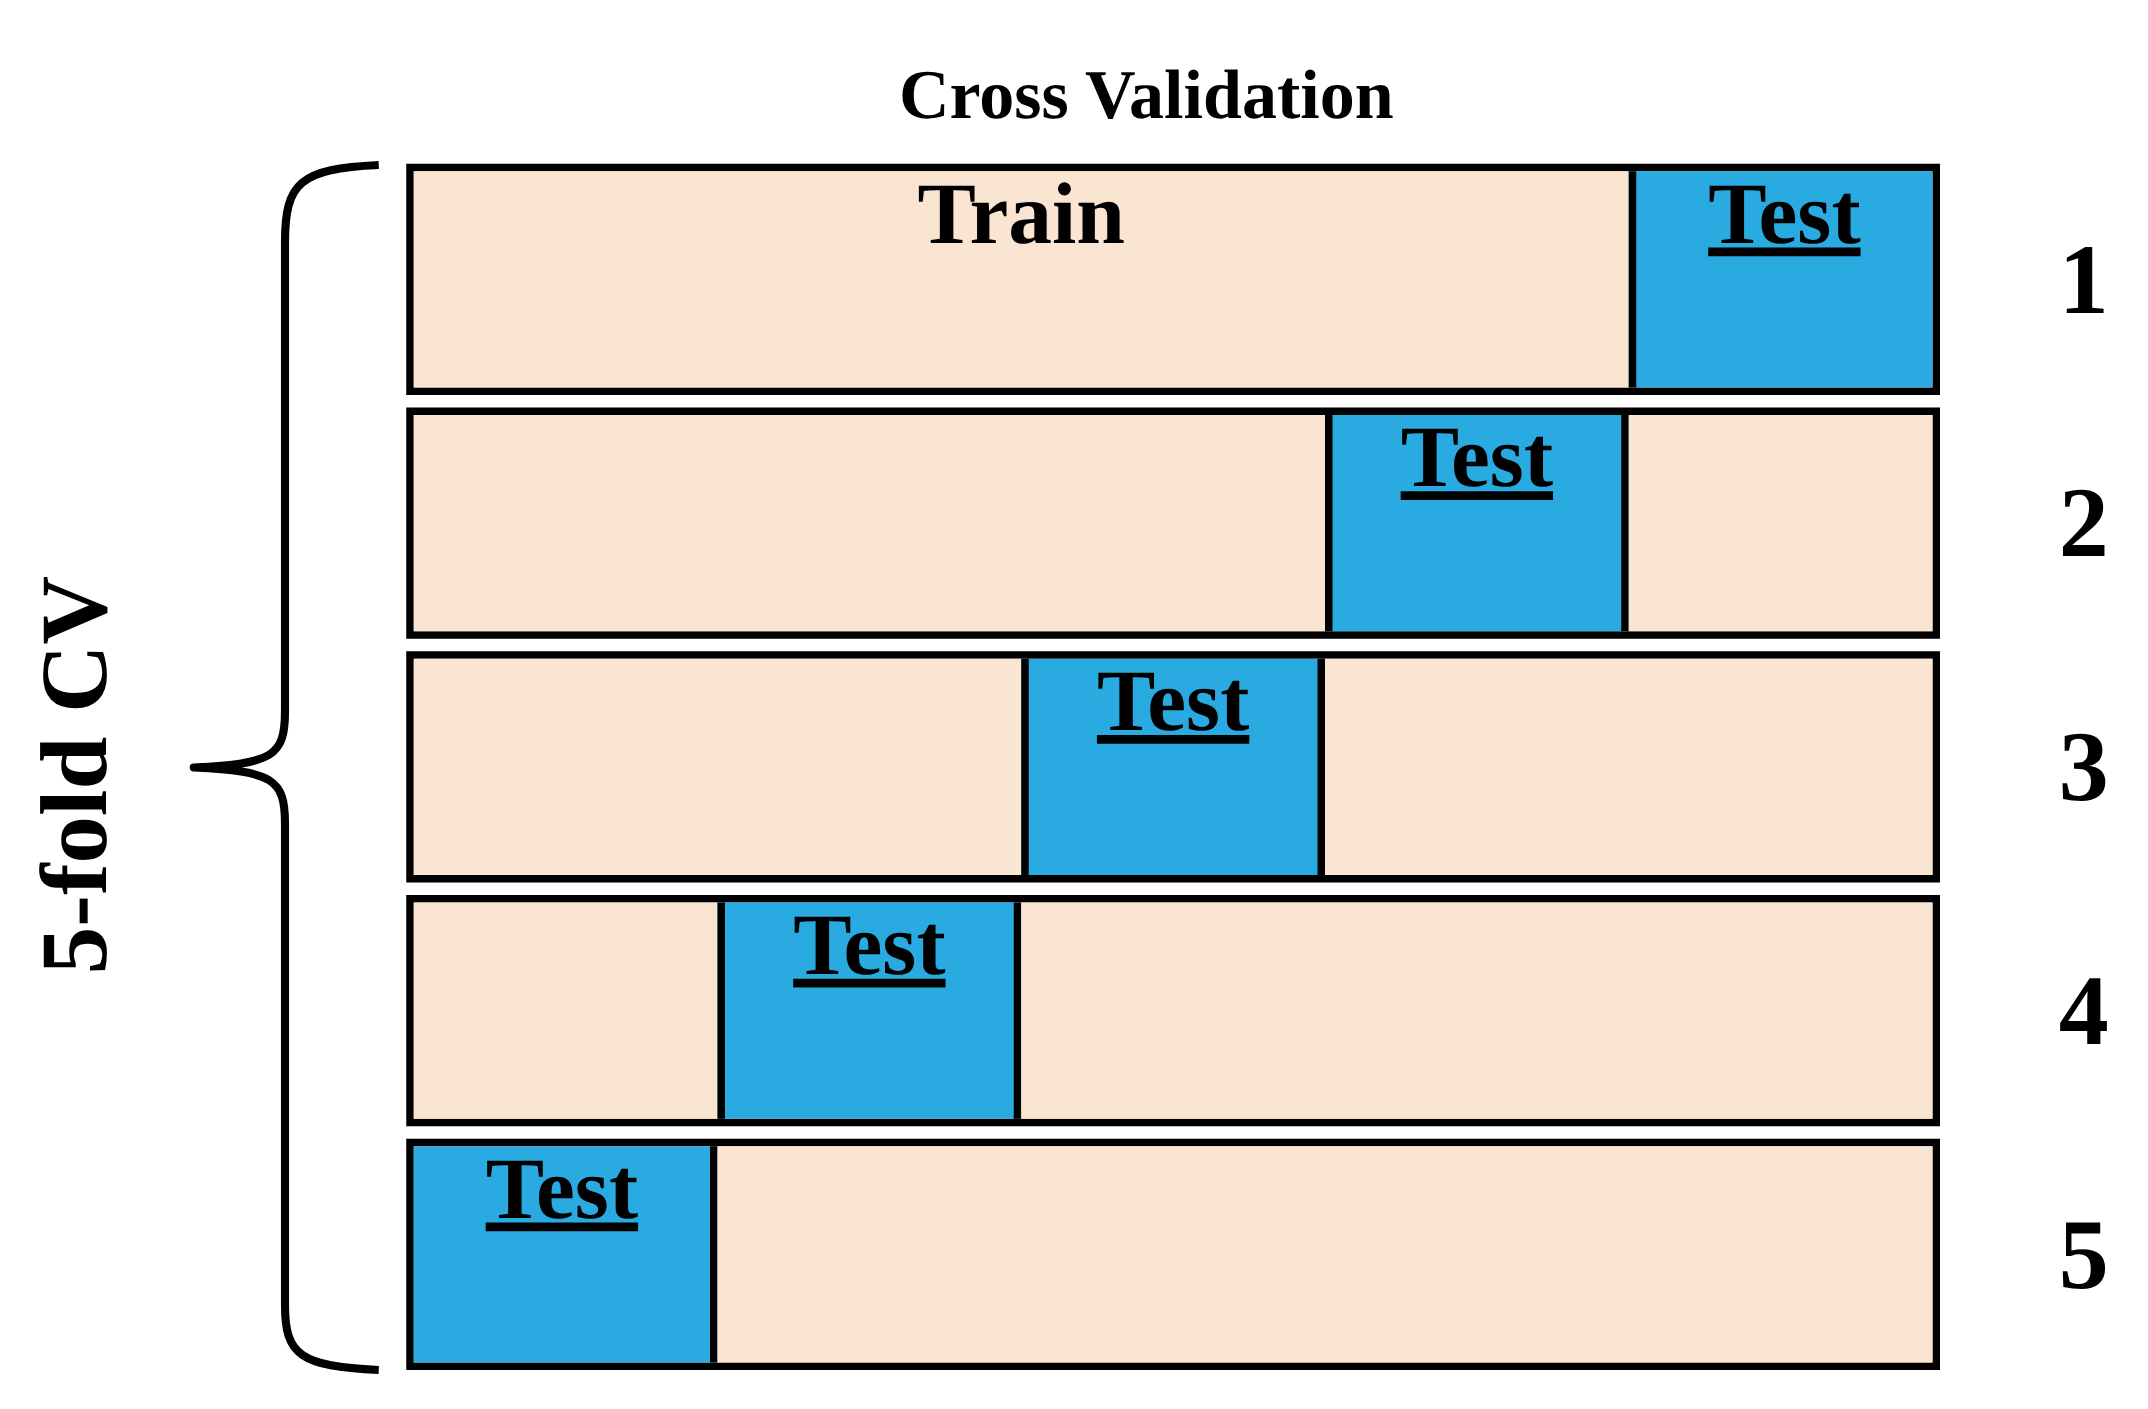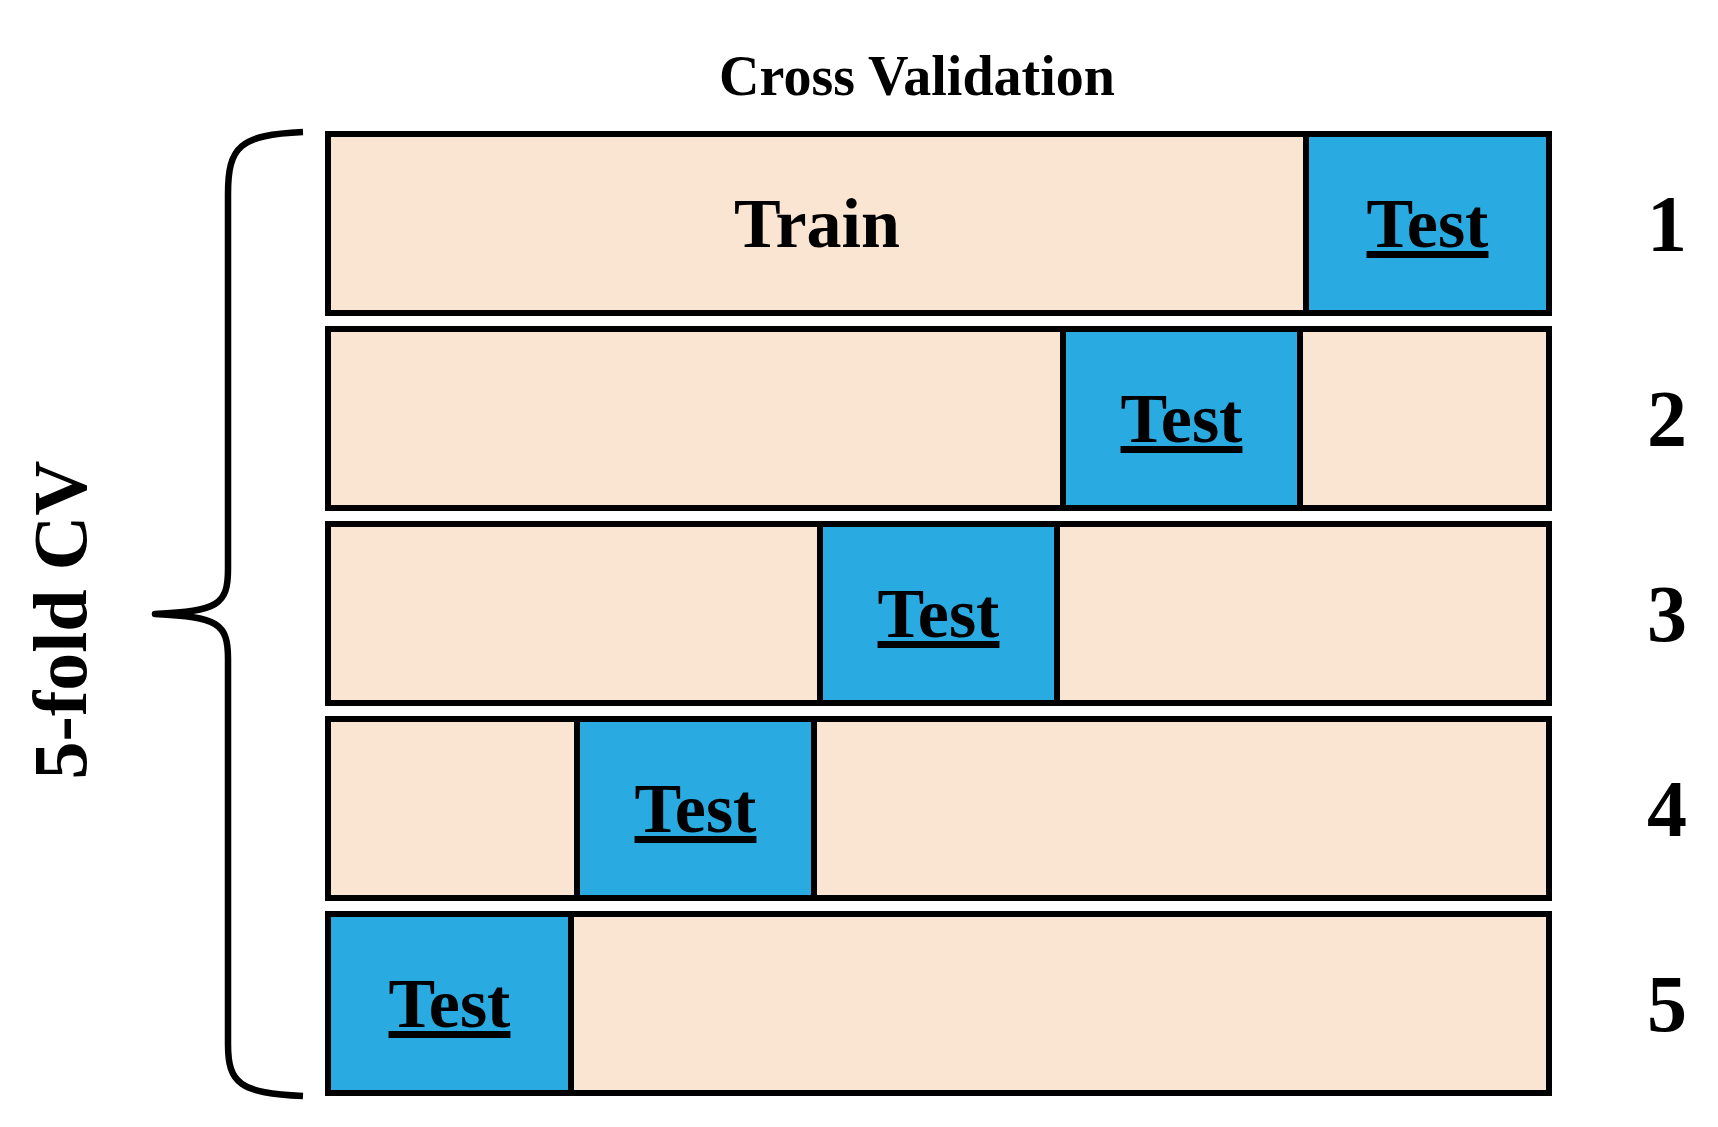--- a/index.html
+++ b/index.html
@@ -55,21 +55,21 @@
   .cv-row {
     height: 185px;
     border: 6px solid var(--border, #000);
     background: var(--train-fill, #FAE5D3);
     display: flex;
     flex-direction: row;
   }
   .seg {
     height: 100%;
     display: flex;
-    align-items: center;
+    align-items: flex-start;
     justify-content: center;
     overflow: hidden;
   }
   .seg.pre, .seg.post { background: var(--train-fill, #FAE5D3); }
   .seg.test {
     background: var(--test-fill, #29ABE2);
     border-left: 6px solid var(--border, #000);
     border-right: 6px solid var(--border, #000);
     text-decoration: underline;
   }

